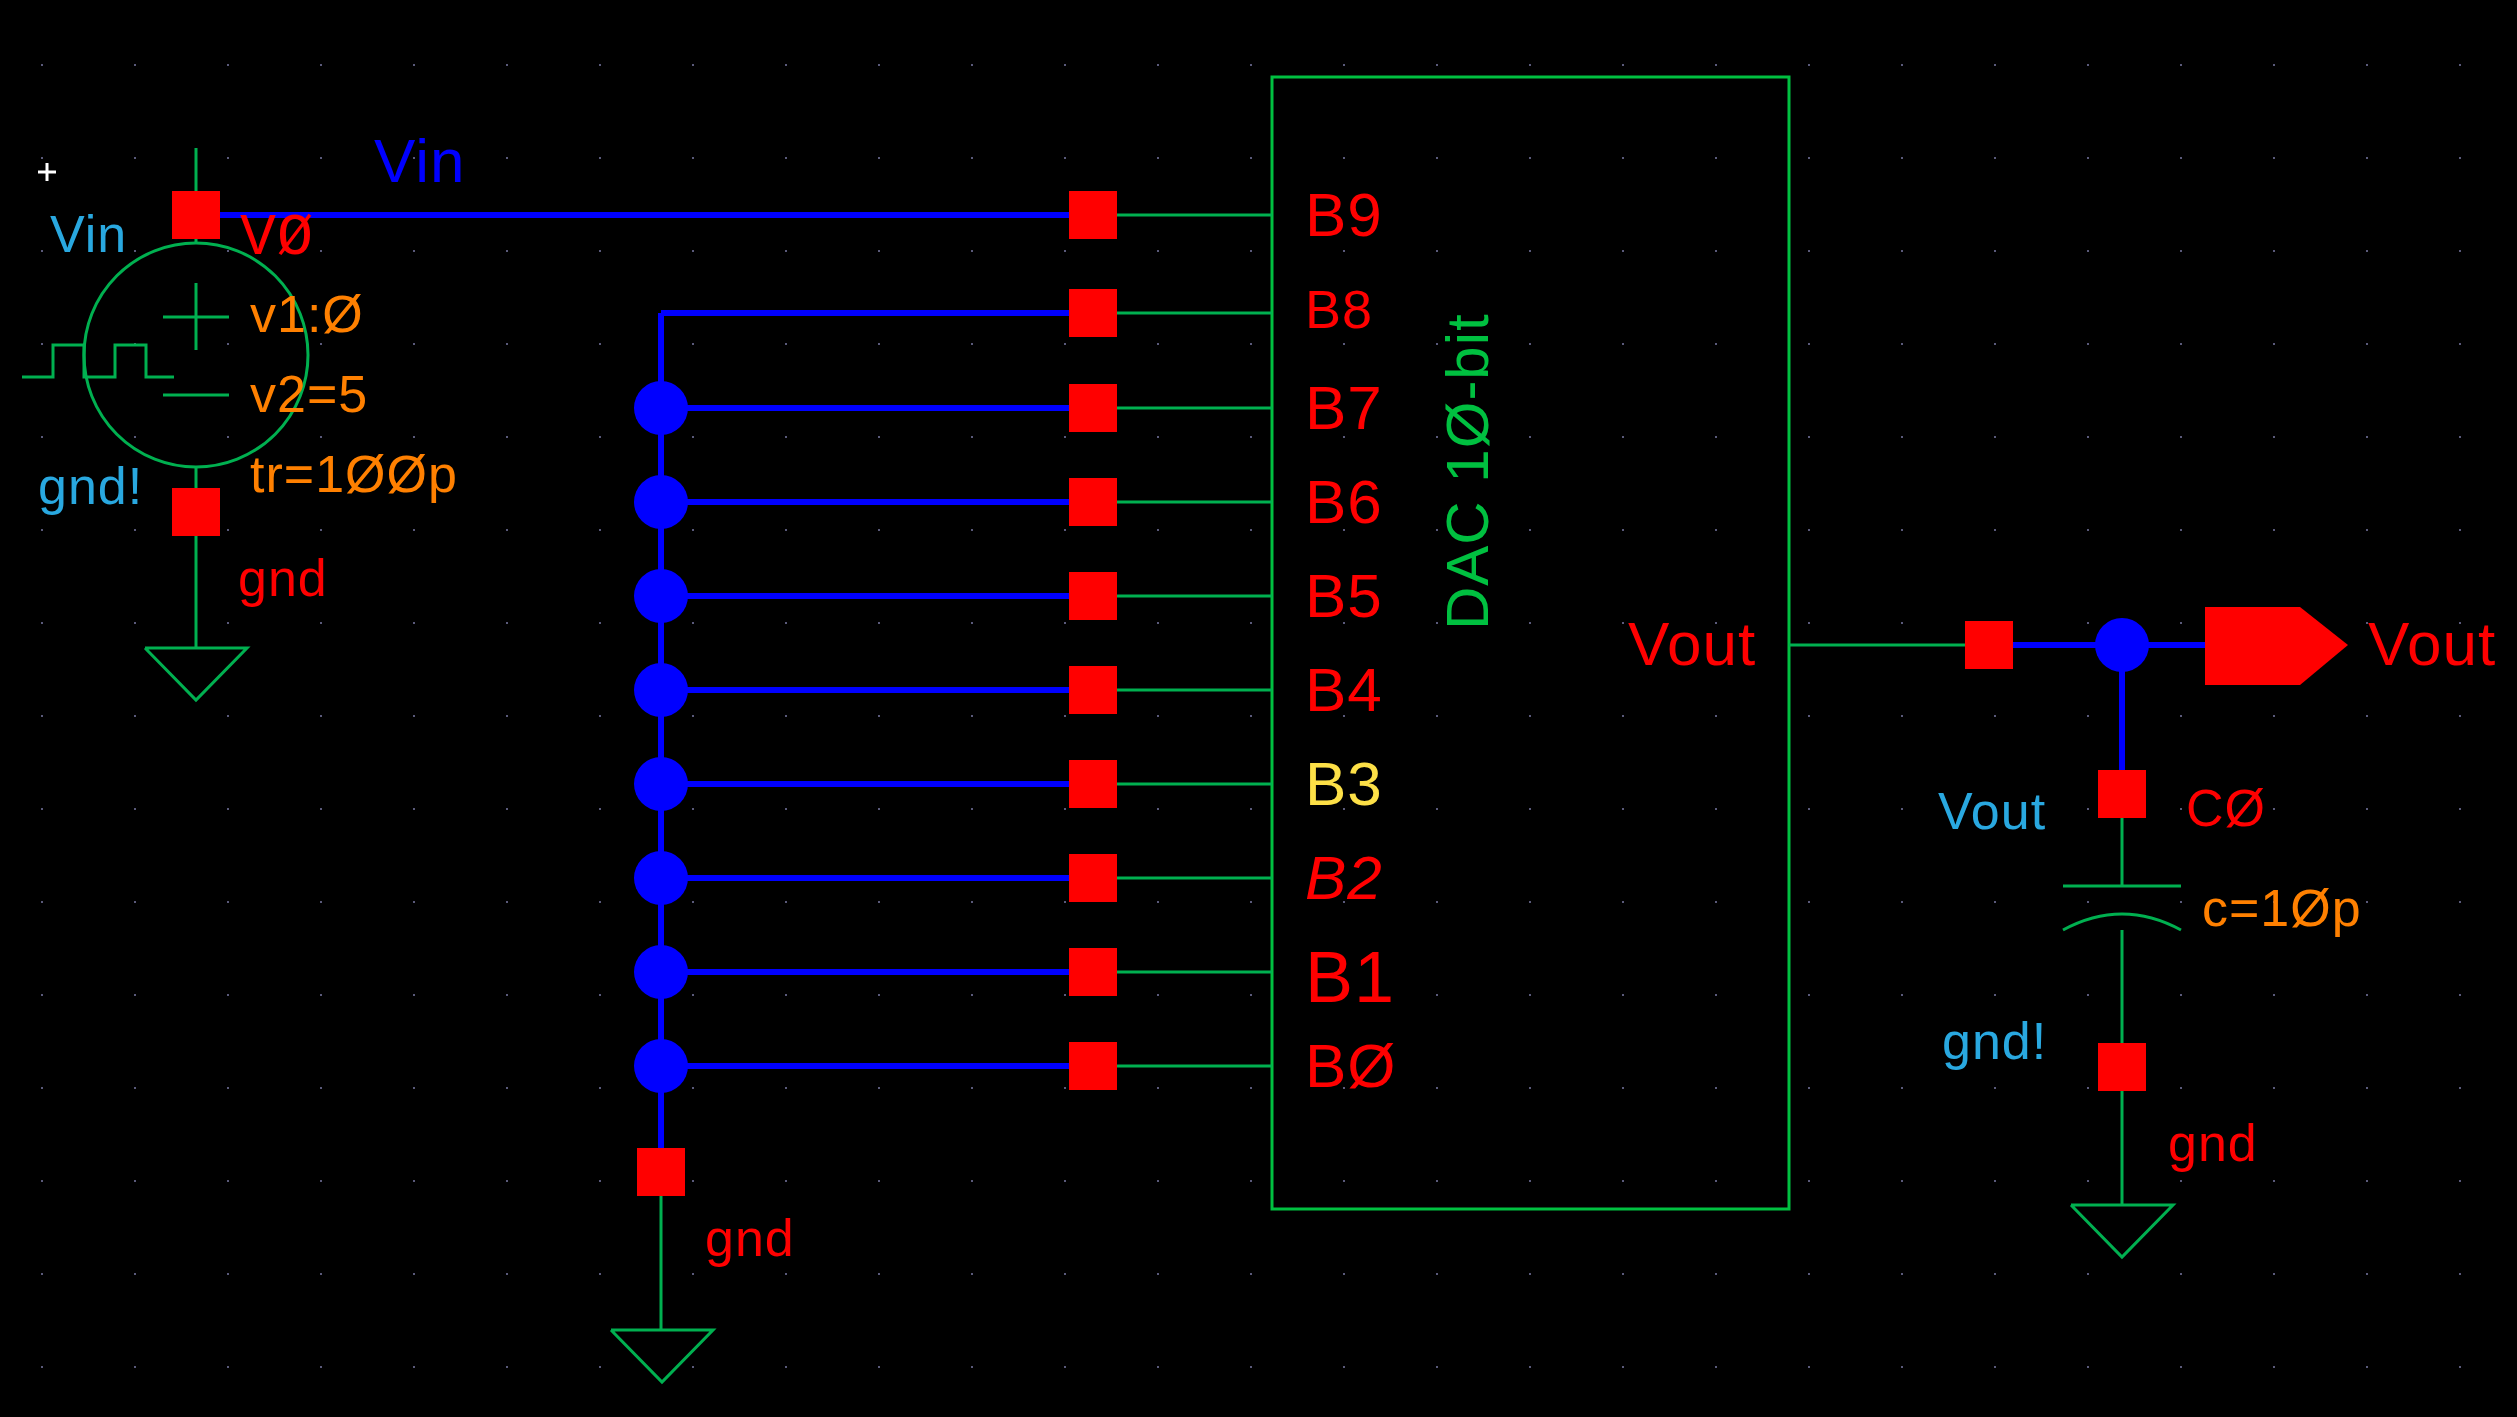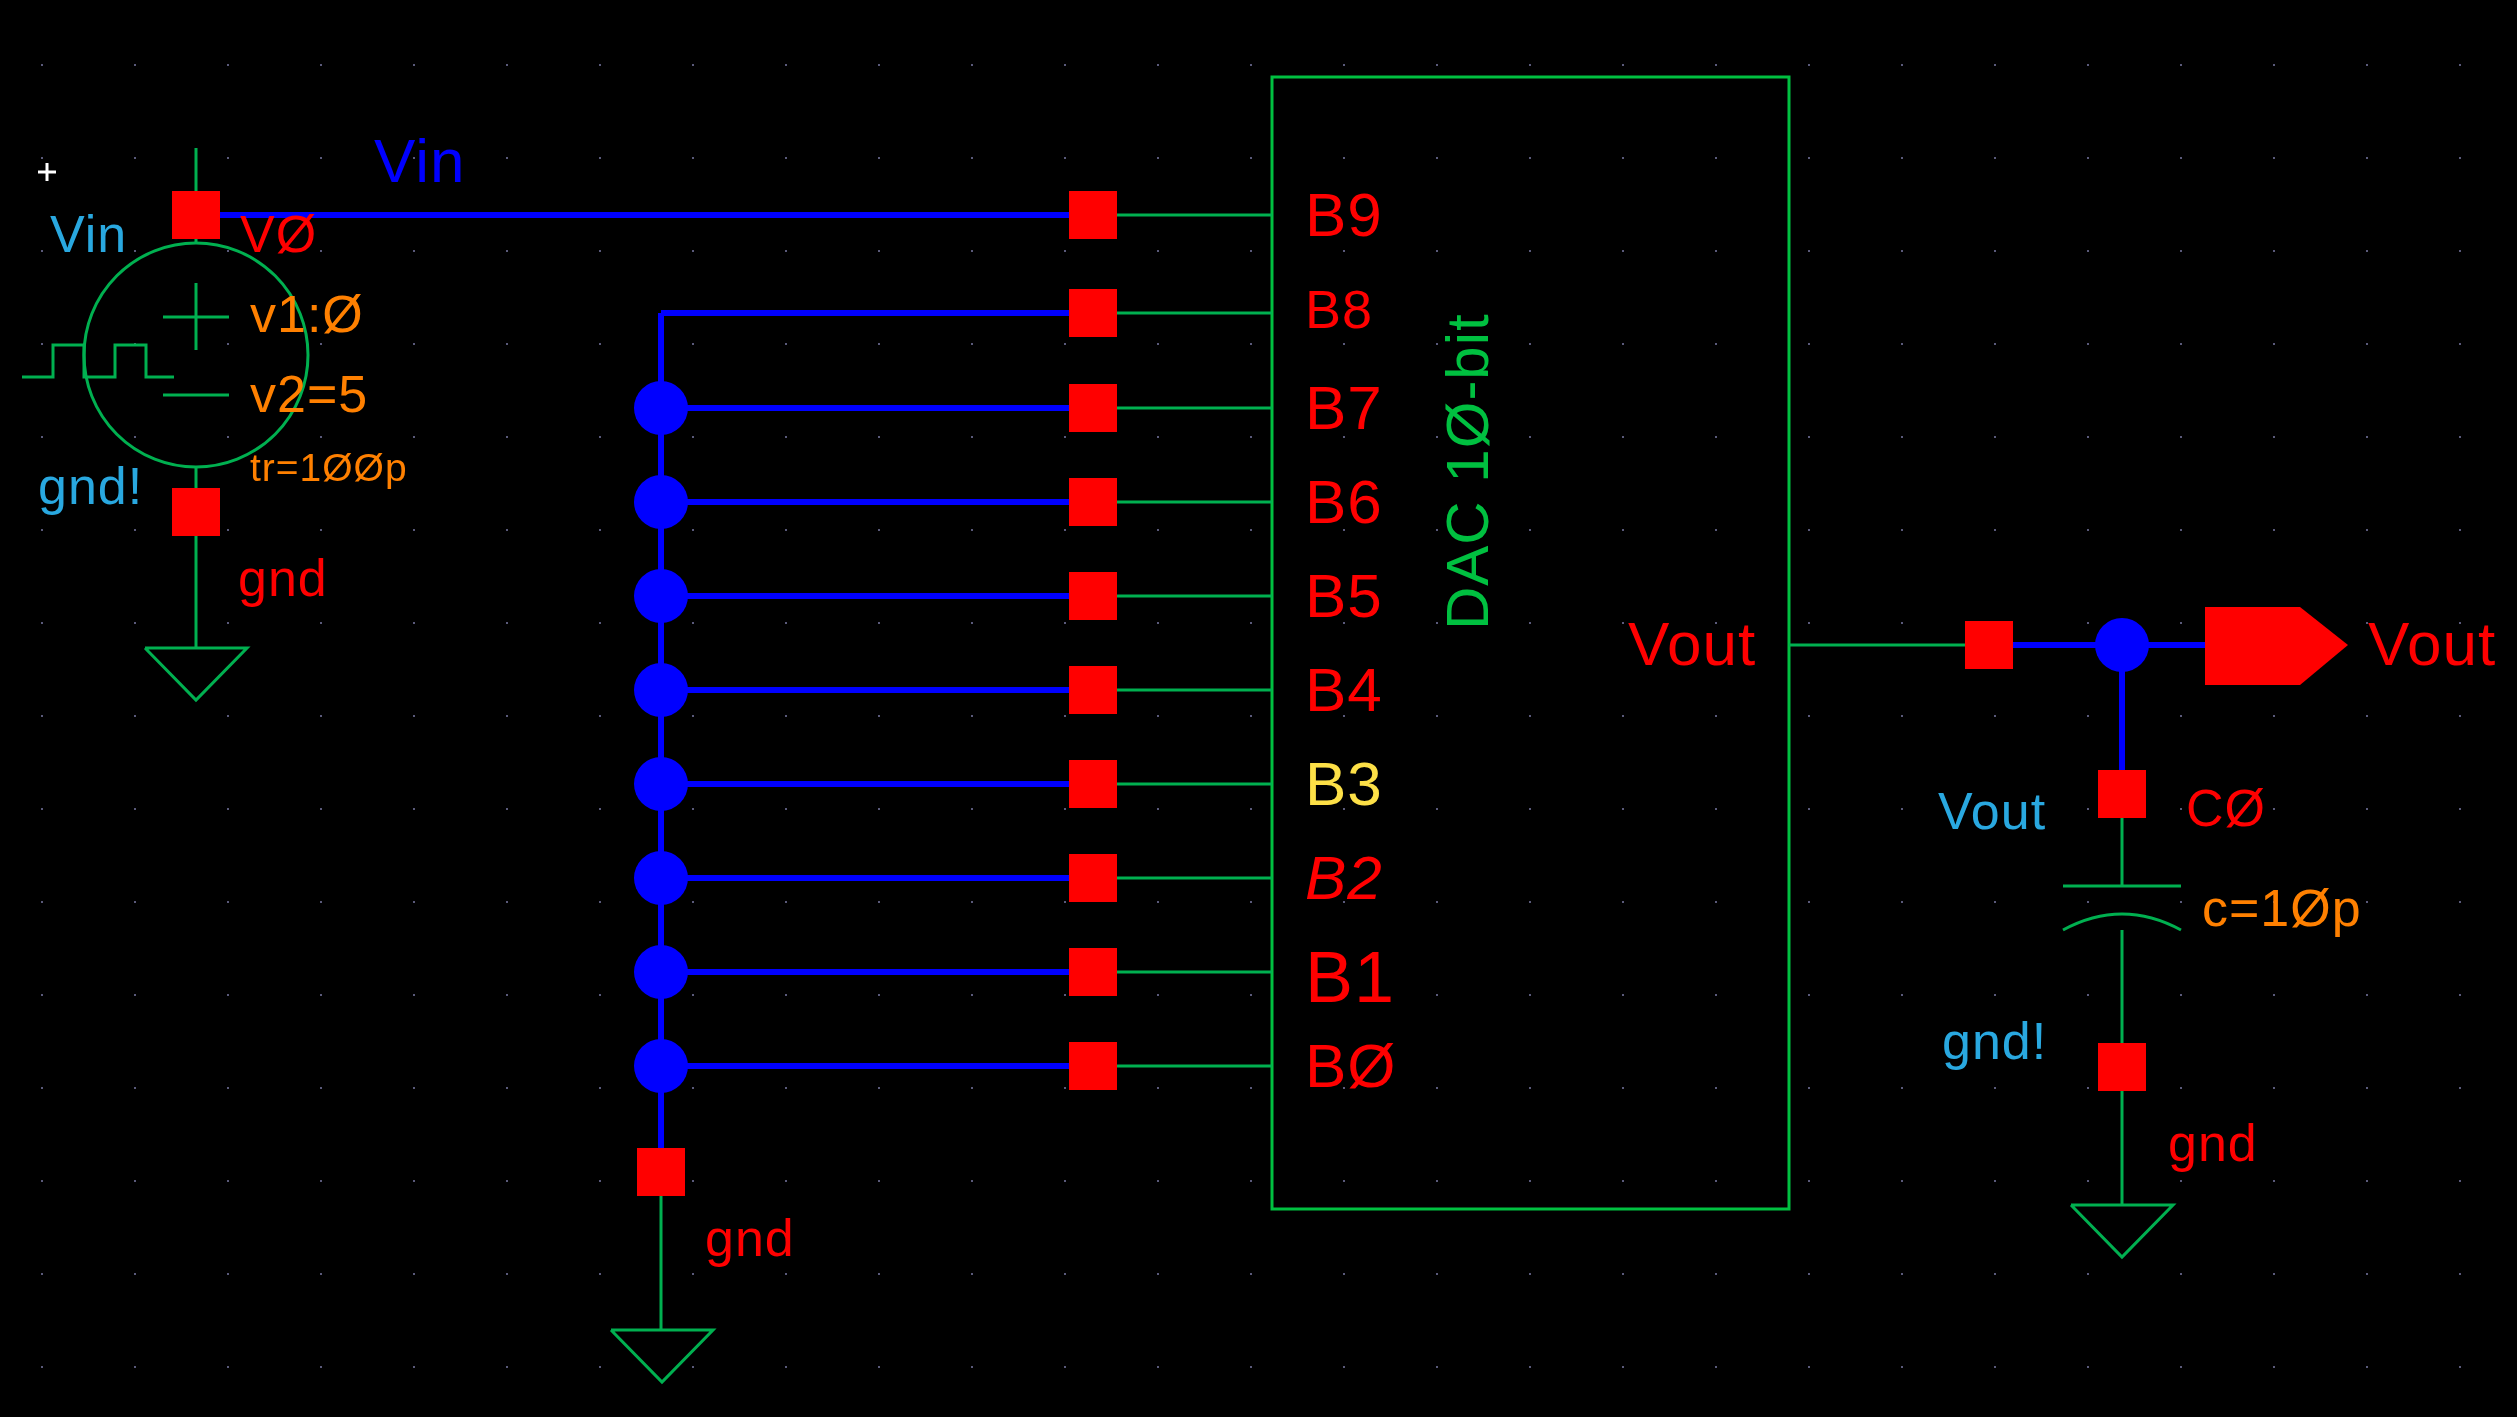--- a/index.html
+++ b/index.html
@@ -145,25 +145,25 @@
     <g stroke="#ffffff" stroke-width="3">
       <line x1="38" y1="172" x2="56" y2="172"></line>
       <line x1="47" y1="163" x2="47" y2="181"></line>
     </g>
   </svg>
 
   <div class="lbl" style="left:374px;top:130px;font-size:62px;color:#0000ff;">Vin</div>
 
   <div class="lbl" style="left:50px;top:208px;font-size:52px;color:#29a8e0;">Vin</div>
 
-  <div class="lbl" style="left:240px;top:208px;font-size:52px;color:#ff0000;">VØ</div>
+  <div class="lbl" style="left:240px;top:208px;font-size:60px;color:#ff0000;font-family:Liberation Mono, monospace;">VØ</div>
 
   <div class="lbl" style="left:250px;top:288px;font-size:52px;color:#ff8000;">v1:Ø</div>
   <div class="lbl" style="left:250px;top:368px;font-size:52px;color:#ff8000;">v2=5</div>
-  <div class="lbl" style="left:250px;top:448px;font-size:39px;color:#ff8000;">tr=1ØØp</div>
+  <div class="lbl" style="left:250px;top:448px;font-size:52px;color:#ff8000;">tr=1ØØp</div>
 
   <div class="lbl" style="left:38px;top:460px;font-size:52px;color:#29a8e0;">gnd!</div>
   <div class="lbl" style="left:238px;top:552px;font-size:52px;color:#ff0000;">gnd</div>
 
   <div class="lbl" style="left:705px;top:1212px;font-size:52px;color:#ff0000;">gnd</div>
 
   <div class="lbl" style="left:1305px;top:184px;font-size:62px;color:#ff0000;">B9</div>
   <div class="lbl" style="left:1305px;top:282px;font-size:54px;color:#ff0000;">B8</div>
   <div class="lbl" style="left:1305px;top:377px;font-size:62px;color:#ff0000;">B7</div>
   <div class="lbl" style="left:1305px;top:471px;font-size:62px;color:#ff0000;">B6</div>

